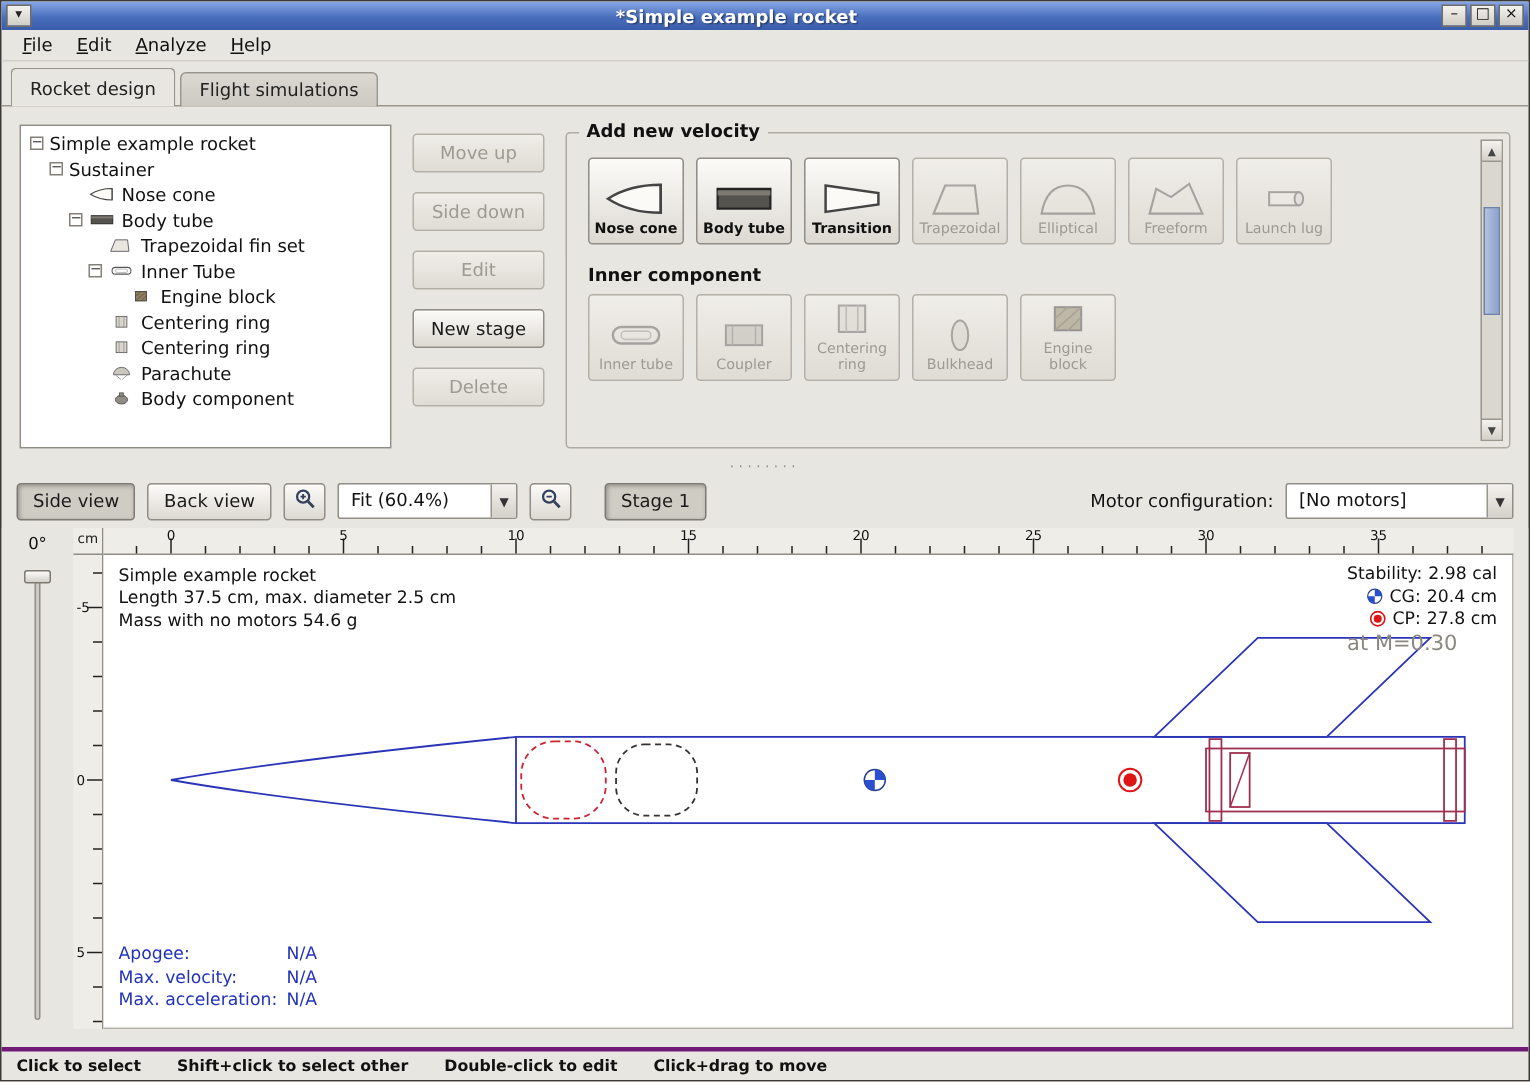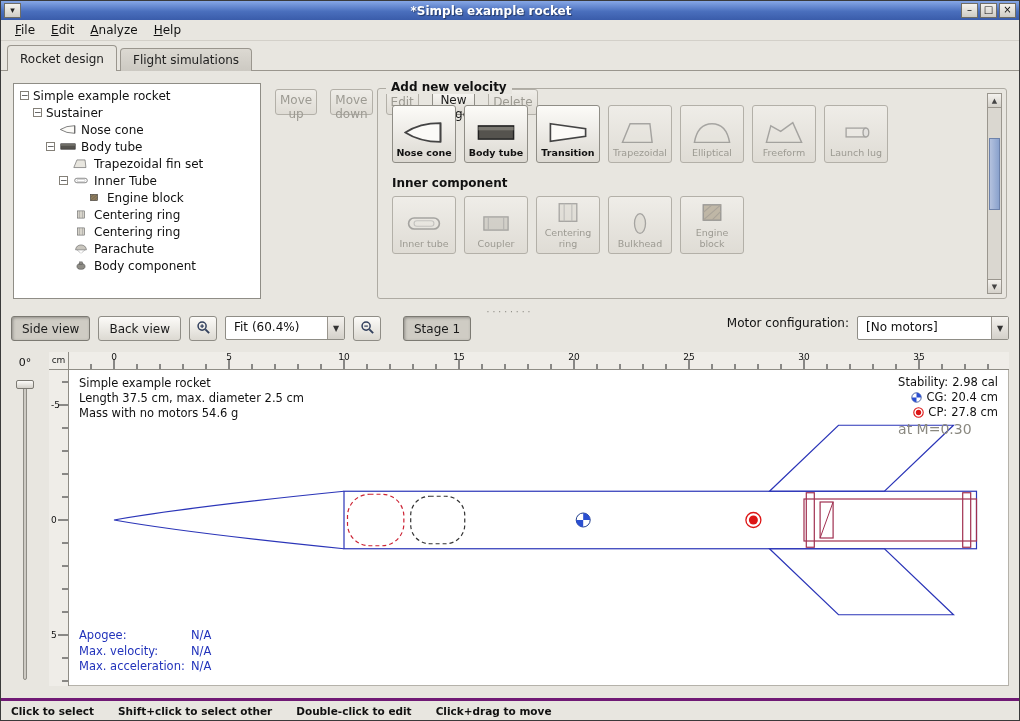--- a/index.html
+++ b/index.html
@@ -35,21 +35,21 @@
   .top-panel { height:236px; flex:none; display:flex; gap:14px; padding:12px 12px 8px; }
   .tree-box { width:248px; flex:none; background:#fff; border:1px solid #8f8d86; font-size:12px;
               padding:3px 2px; overflow:hidden; }
   .tree-row { display:flex; align-items:center; height:17px; white-space:nowrap; color:#111; }
   .expander { width:9px; height:9px; flex:none; border:1px solid #848078; background:#fff;
               font-size:9px; line-height:7px; text-align:center; margin-right:4px; color:#333; }
   .tree-spacer { width:13px; flex:none; }
   .tree-icon { flex:none; margin-right:4px; display:inline-flex; }
   .tree-icon svg { width:18px; height:11px; }
 
-  .actions { width:88px; flex:none; display:flex; flex-direction:row; gap:13px; padding-top:6px; }
+  .actions { width:88px; flex:none; display:flex; flex-direction:column; gap:13px; padding-top:6px; }
   .btn { border:1px solid #8f8d86; border-radius:3px; background:linear-gradient(180deg,#fcfbf8,#dcd9d2);
          font-size:12px; color:#1a1a1a; padding:3px 10px; font-family:inherit; }
   .btn:disabled, .btn.disabled { color:#9c9a92; background:linear-gradient(180deg,#efede8,#dfdcd5); border-color:#b3b0a8; }
   .btn.pressed { background:#cfccc4; box-shadow:inset 1px 1px 3px rgba(0,0,0,.3); border-color:#7c7a73; }
   .actions .btn { height:26px; padding:3px 4px; }
 
   .group-box { flex:1; position:relative; border:1px solid #aeaba3; border-radius:3px;
                margin-top:5px; padding:16px 30px 8px 14px; }
   .group-title { position:absolute; top:-9px; left:8px; background:#e8e6e0; padding:0 5px;
                  font-weight:bold; font-size:12px; color:#111; }
@@ -68,21 +68,21 @@
   .vs-btn { height:14px; background:linear-gradient(180deg,#f4f2ee,#d4d1ca); border-bottom:1px solid #9a968e;
             font-size:7px; text-align:center; line-height:14px; color:#444; }
   .vs-btn.bottom { position:absolute; bottom:0; left:0; right:0; border-bottom:none; border-top:1px solid #9a968e; }
   .vs-thumb { position:absolute; left:1px; right:1px; top:44px; height:72px;
               background:linear-gradient(90deg,#b4c2de,#8aa2cd); border:1px solid #6d82ab; }
 
   .splitter { height:9px; flex:none; display:flex; align-items:center; justify-content:center;
               color:#8a8880; font-size:9px; letter-spacing:3px; line-height:6px; }
 
   
-  .toolbar { height:36px; flex:none; display:flex; align-items:flex-start; gap:8px; padding:0 10px; }
+  .toolbar { height:36px; flex:none; display:flex; align-items:center; gap:8px; padding:0 10px; }
   .tool-btn { height:25px; }
   .icon-btn { width:28px; height:25px; padding:2px; display:inline-flex; align-items:center; justify-content:center; }
   .icon-btn svg { width:15px; height:15px; }
   .combo { display:inline-flex; align-items:stretch; height:24px; background:#fff;
            border:1px solid #8f8d86; border-radius:2px; font-size:12px; color:#111; }
   .combo-text { padding:3px 8px; flex:1; white-space:nowrap; }
   .combo-arrow { width:17px; display:flex; align-items:center; justify-content:center; font-size:8px;
                  color:#333; background:linear-gradient(180deg,#f4f2ee,#d4d1ca); border-left:1px solid #9a968e; }
   .zoom-combo { width:120px; }
   .motor-combo { width:152px; }
@@ -244,21 +244,21 @@
               <ellipse cx="20" cy="14" rx="9" ry="6.5" fill="#8f8d86" stroke="#444" stroke-width="1.2"></ellipse>
               <rect x="17" y="4" width="6" height="5" fill="#8f8d86" stroke="#444"></rect>
             </svg>
           </span>
           <span>Body component</span>
         </div>
       </div>
 
     <div class="actions">
         <button class="btn disabled" disabled="">Move up</button>
-        <button class="btn disabled" disabled="">Move down</button>
+        <button class="btn disabled" disabled="">Side down</button>
         <button class="btn disabled" disabled="">Edit</button>
         <button class="btn">New stage</button>
         <button class="btn disabled" disabled="">Delete</button>
       </div>
 
     <div class="group-box">
       <div class="group-title">Add new velocity</div>
       <div>
           <div class="comp-row">
             <button class="btn comp-btn">

